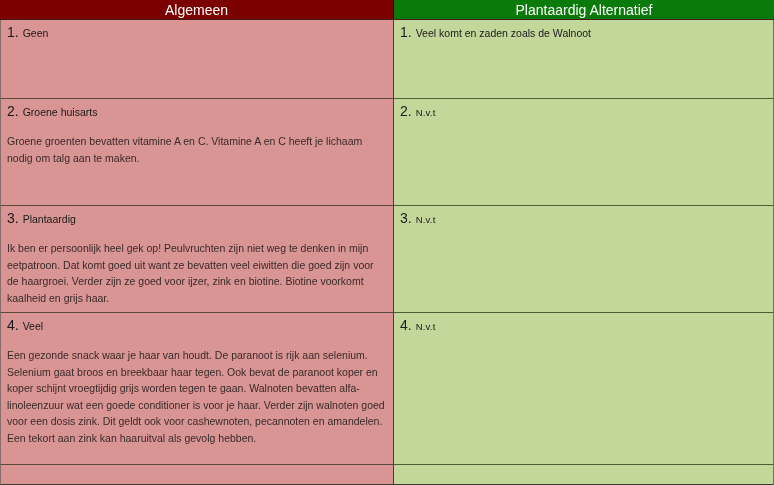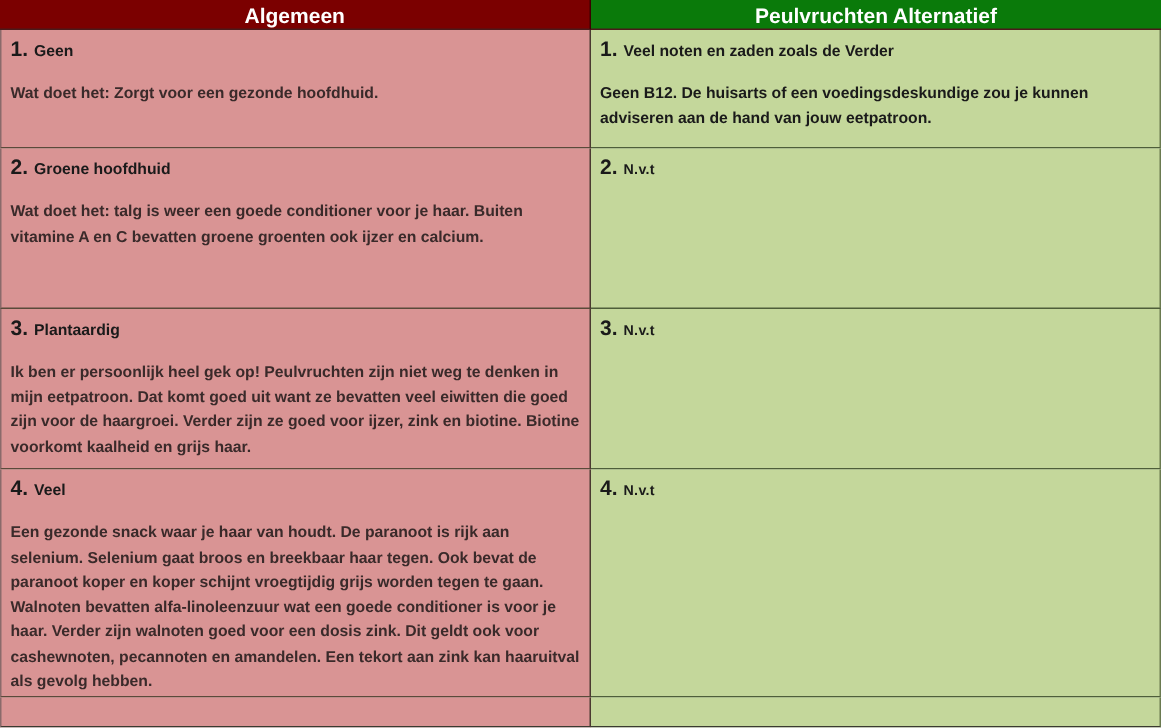--- a/index.html
+++ b/index.html
@@ -5,21 +5,20 @@
     * { margin: 0; padding: 0; box-sizing: border-box; }
     html, body { width: 774px; height: 485px; overflow: hidden; background: #ffffff; }
     body { font-family: "Liberation Sans", "DejaVu Sans", sans-serif; color: #2a2a2a; }
     .table {
       position: relative;
       width: 774px;
       height: 485px;
       display: grid;
       grid-template-columns: 394px 380px;
       grid-template-rows: 20px 79px 107px 107px 152px 20px;
-      font-weight: bold;
     }
     .hdr {
       display: flex; align-items: center; justify-content: center;
       color: #ffffff; font-size: 14px;
       border-bottom: 1px solid #4a1a1a;
     }
     .hdr.left { background: #7b0000; border-right: 1px solid #3a0000; }
     .hdr.right { background: #0a7a0a; }
     .cell {
       padding: 4px 6px 4px 6px;
@@ -37,43 +36,41 @@
     .cell p { margin: 0; }
     .cell.left p { color: #3a2a2a; }
     .cell.right p { color: #1a1a1a; }
     .cell.last { border-bottom: 1px solid #3a3a30; }
   </style>
 </head>
 <body>
 
 <div class="table">
   <div class="hdr left">Algemeen</div>
-  <div class="hdr right">Peulvruchten Alternatief</div>
+  <div class="hdr right">Plantaardig Alternatief</div>
 
   <div class="cell left">
     <div class="title">
       <span class="num">1.</span>
       <span class="ttl">Geen</span>
     </div>
-    <p>Wat doet het: Zorgt voor een gezonde hoofdhuid.</p>
   </div>
   <div class="cell right">
     <div class="title">
       <span class="num">1.</span>
-      <span class="ttl">Veel noten en zaden zoals de Verder</span>
+      <span class="ttl">Veel komt en zaden zoals de Walnoot</span>
     </div>
-    <p>Geen B12. De huisarts of een voedingsdeskundige zou je kunnen adviseren aan de hand van jouw eetpatroon.</p>
   </div>
 
   <div class="cell left">
     <div class="title">
       <span class="num">2.</span>
-      <span class="ttl">Groene hoofdhuid</span>
+      <span class="ttl">Groene huisarts</span>
     </div>
-    <p>Wat doet het: talg is weer een goede conditioner voor je haar. Buiten vitamine A en C bevatten groene groenten ook ijzer en calcium.</p>
+    <p>Groene groenten bevatten vitamine A en C. Vitamine A en C heeft je lichaam nodig om talg aan te maken.</p>
   </div>
   <div class="cell right">
     <div class="title">
       <span class="num">2.</span>
       <span class="ttl small">N.v.t</span>
     </div>
   </div>
 
   <div class="cell left">
     <div class="title">

